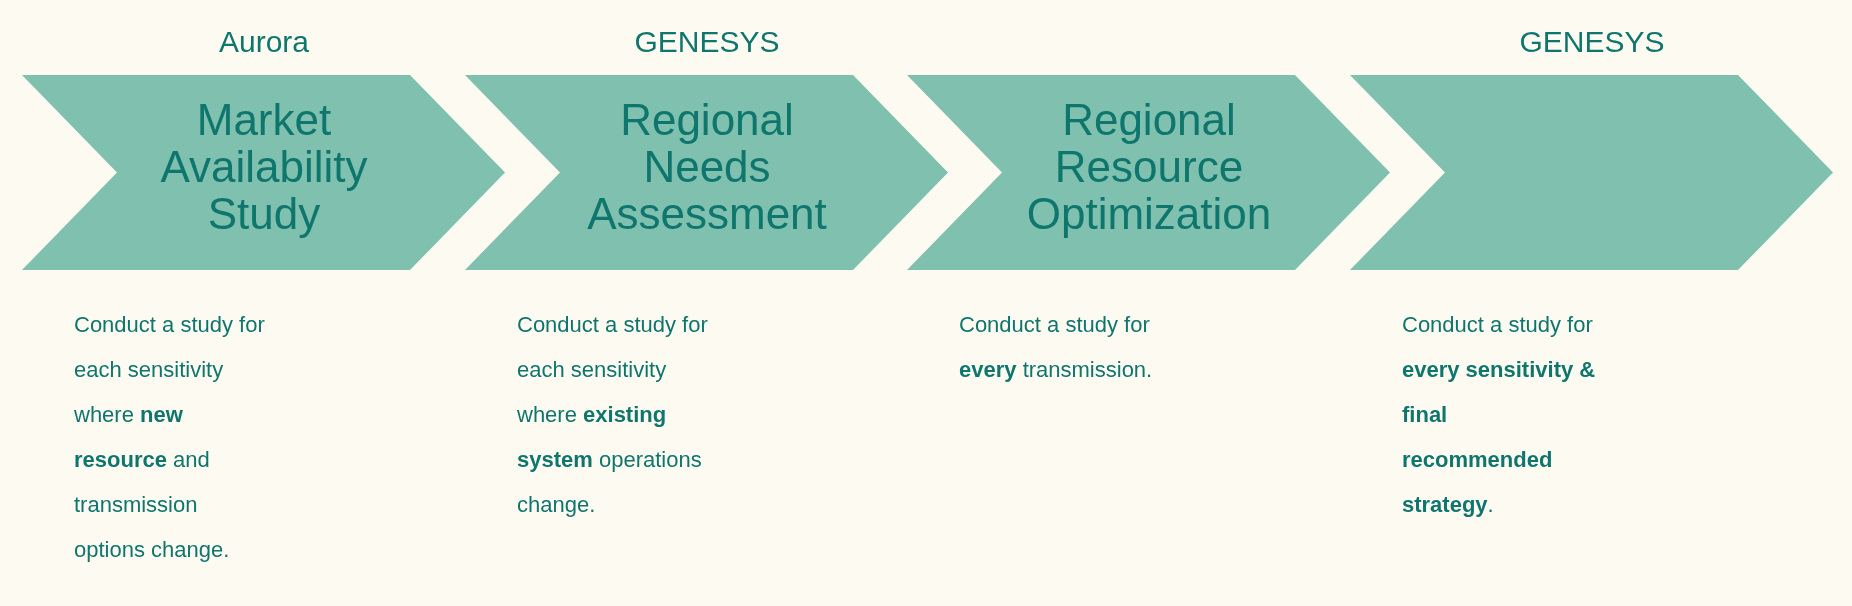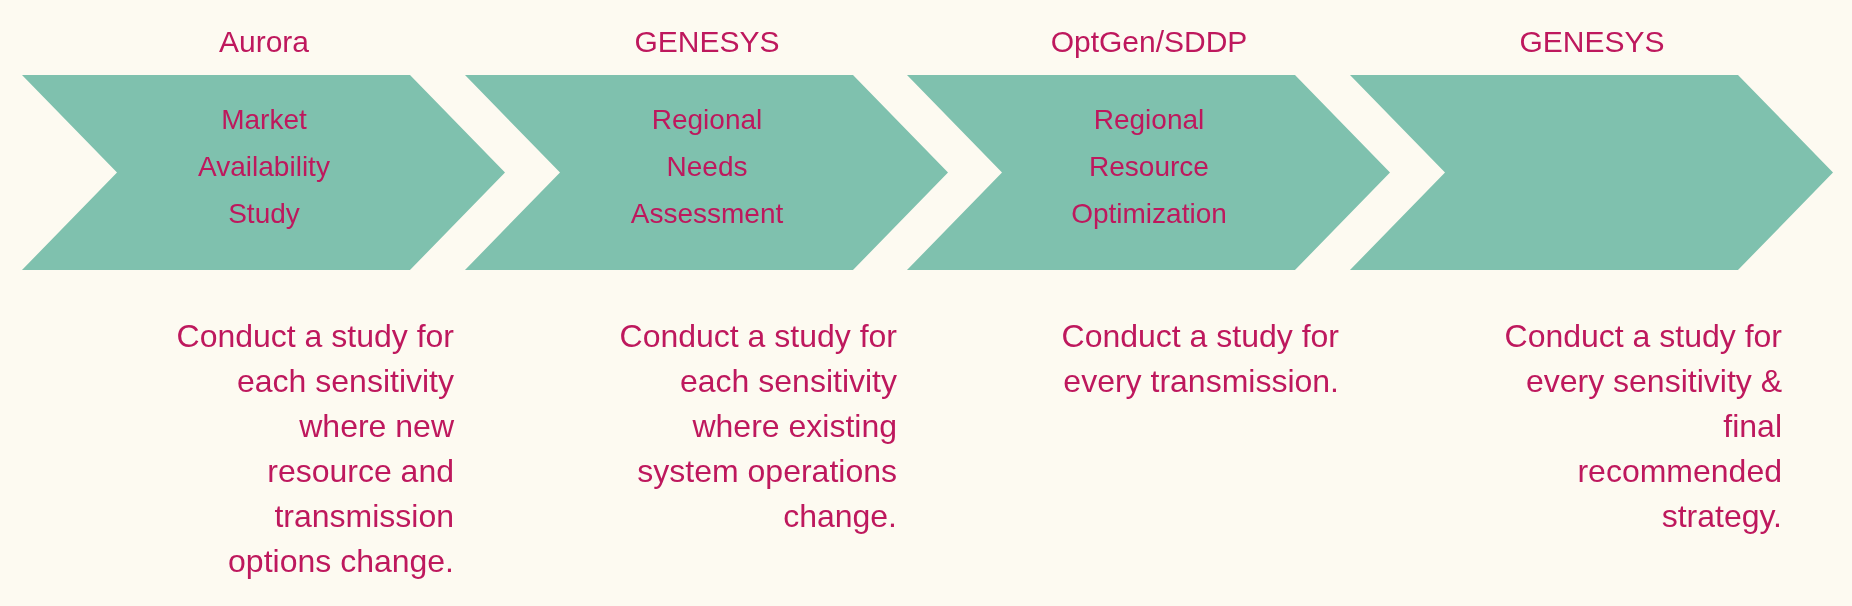--- a/index.html
+++ b/index.html
@@ -1,43 +1,43 @@
 <!DOCTYPE html>
 <html><head>
 <meta charset="utf-8">
 <style>
   html,body{margin:0;padding:0;background:#FDFAF1;}
   .canvas{
     position:relative;
     width:1852px;height:606px;
     background:#FDFAF1;
     font-family:"Liberation Sans",sans-serif;
-    color:#be185d;
+    color:#0f766e;
     overflow:hidden;
   }
   .arrows{position:absolute;left:0;top:0;display:block;}
   .arrows polygon{fill:#7FC1AE;}
   .tool-label{
     position:absolute;top:24px;width:400px;
     text-align:center;font-size:30px;line-height:36px;
     white-space:nowrap;
   }
   .step-title{
     position:absolute;top:75px;height:195px;width:320px;
     display:flex;align-items:center;justify-content:center;
-    text-align:center;font-size:28px;line-height:47px;
+    text-align:center;font-size:44px;line-height:47px;
     white-space:pre-line;
     padding-bottom:12px;box-sizing:border-box;
   }
   .step-desc{
-    position:absolute;top:314px;width:380px;
-    text-align:right;font-size:32px;line-height:45px;
+    position:absolute;top:302px;width:380px;
+    text-align:left;font-size:22px;line-height:45px;
     white-space:pre-line;
   }
-  .step-desc strong{font-weight:normal;margin-top:40px;}
+  .step-desc strong{font-weight:bold;margin-top:40px;}
 </style>
 </head>
 <body>
 
 <div class="canvas">
 
   <svg class="arrows" width="1852" height="606" viewBox="0 0 1852 606">
     <polygon points="22,75 410,75 505,172.5 410,270 22,270 117,172.5" fill="#7FC1AE"></polygon>
     <polygon points="465,75 853,75 948,172.5 853,270 465,270 560,172.5" fill="#7FC1AE"></polygon>
     <polygon points="907,75 1295,75 1390,172.5 1295,270 907,270 1002,172.5" fill="#7FC1AE"></polygon>
@@ -58,21 +58,20 @@
   <div class="tool-label" style="left:507px">GENESYS</div>
   <div class="step-title" style="left:547px">Regional
 Needs
 Assessment</div>
   <div class="step-desc" style="left:517px"><span>Conduct a study for
 each sensitivity
 where </span><strong>existing
 system</strong><span> operations
 change.</span></div>
 
-  <div class="tool-label" style="left:949px">OptGen/SDDP</div>
   <div class="step-title" style="left:989px">Regional
 Resource
 Optimization</div>
   <div class="step-desc" style="left:959px"><span>Conduct a study for
 </span><strong>every</strong><span> transmission.</span></div>
 
   <div class="tool-label" style="left:1392px">GENESYS</div>
   <div class="step-desc" style="left:1402px"><span>Conduct a study for
 </span><strong>every sensitivity &amp;
 final

